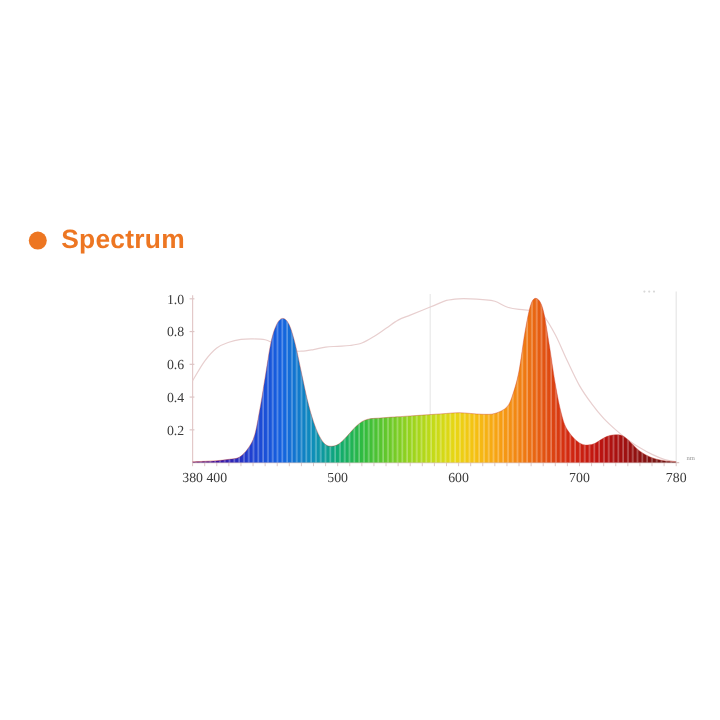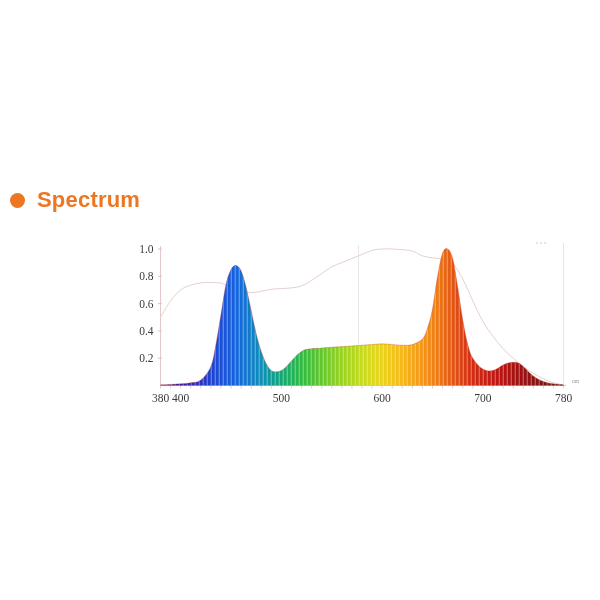--- a/index.html
+++ b/index.html
@@ -11,21 +11,21 @@
     width: 600px;
     height: 600px;
     position: relative;
     font-family: "Liberation Sans", sans-serif;
     overflow: hidden;
   }
 
   
   #heading-row {
     position: absolute;
-    left: 10px;
+    left: 24px;
     top: 183px;
     height: 34px;
     display: flex;
     align-items: center;
     justify-content: center;
   }
   #bullet-dot {
     width: 15px;
     height: 15px;
     border-radius: 50%;

